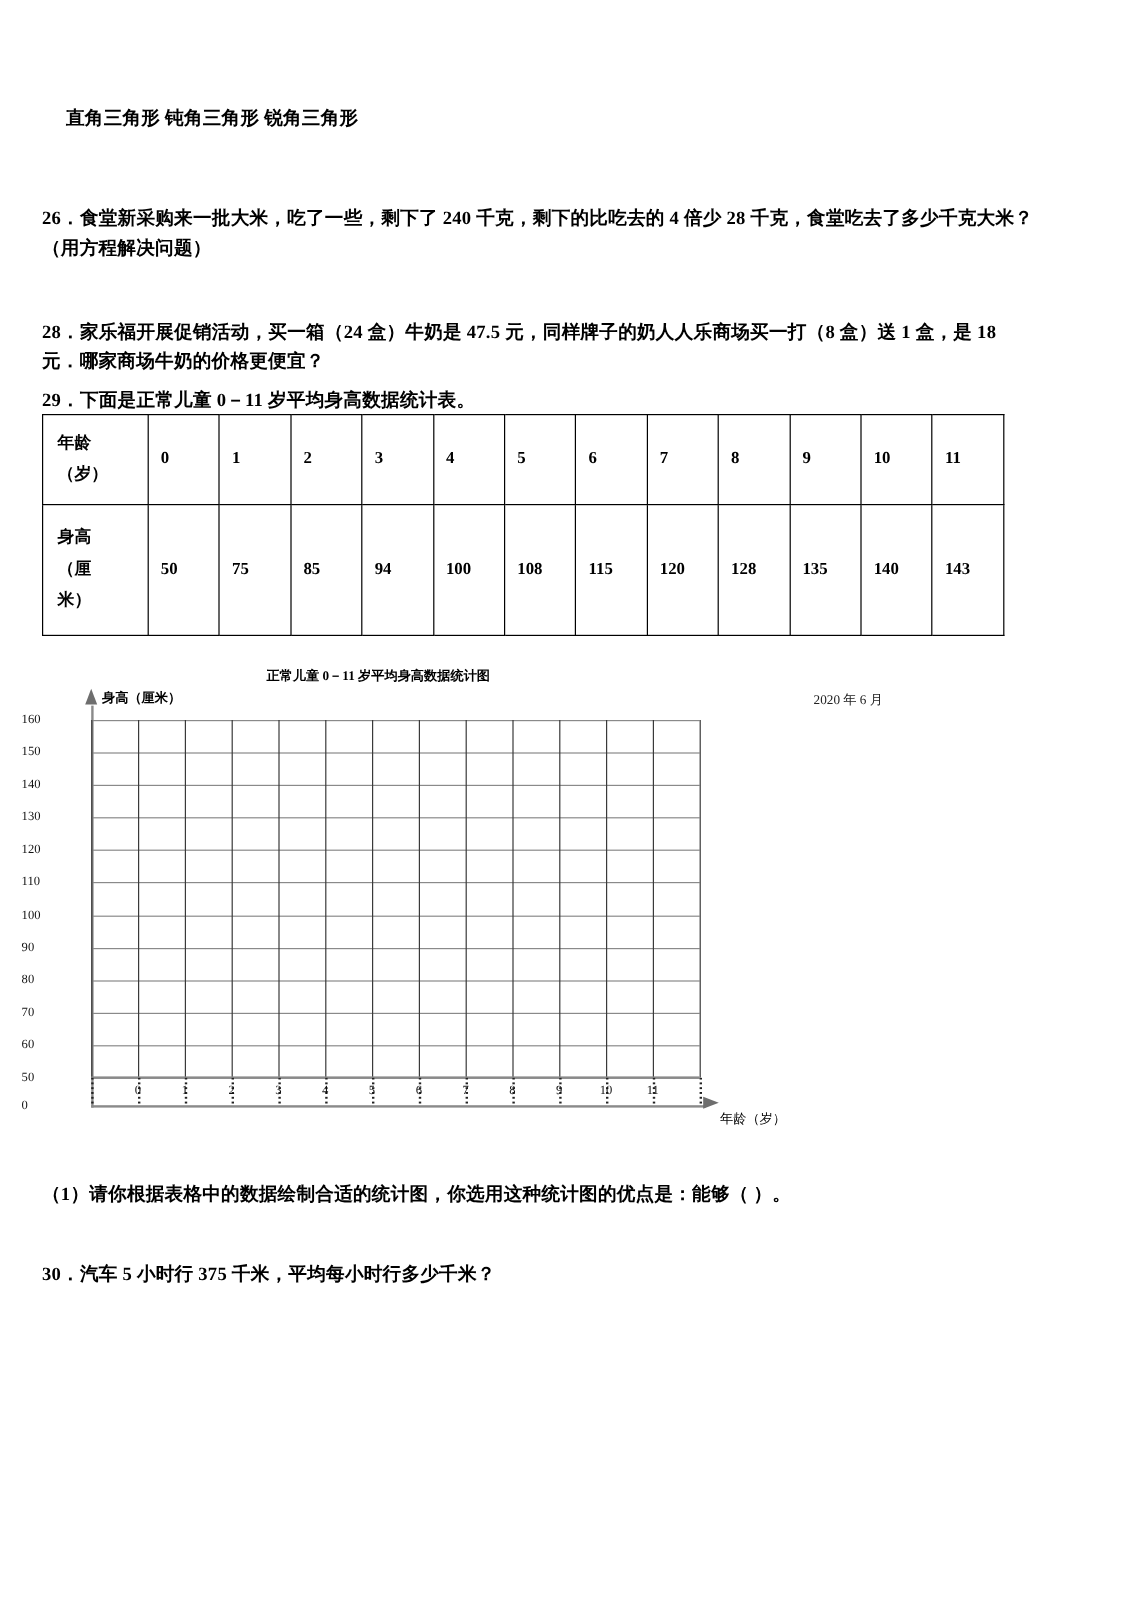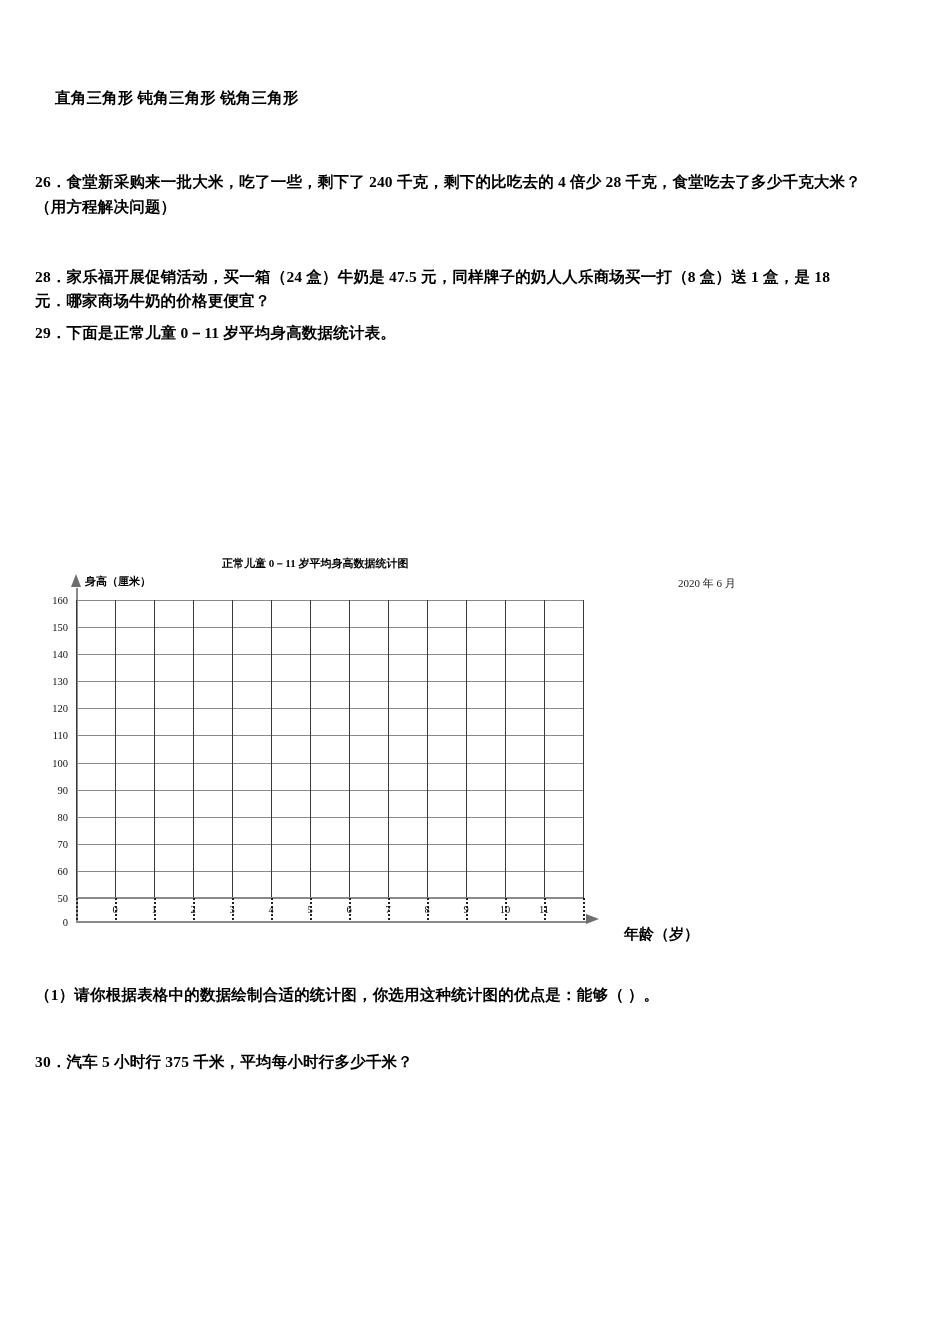--- a/index.html
+++ b/index.html
@@ -52,34 +52,34 @@
   }
   .chart-date{
     position:absolute;left:678px;top:28px;
     font-size:11px;white-space:nowrap;color:#222;
   }
   .yaxis-label{
     position:absolute;left:85px;top:26px;
     font-size:11px;font-weight:bold;white-space:nowrap;
   }
   .xaxis-label{
-    position:absolute;left:624px;top:377px;
-    font-size:15px;font-weight:bold;white-space:nowrap;
+    position:absolute;left:600px;top:377px;
+    font-size:11px;font-weight:normal;white-space:nowrap;
   }
 
   
   .grid{
     position:absolute;left:76px;top:52px;
     width:507px;height:298px;
   }
   .hline{position:absolute;left:0;width:507px;height:1px;background:#8a8a8a;}
   .vline{position:absolute;top:0;width:1px;height:298px;background:#3a3a3a;}
 
   .ytick{
-    position:absolute;right:0;width:34px;text-align:right;
+    position:absolute;right:16px;width:34px;
     font-size:10.5px;color:#111;
     transform:translateY(-50%);
     font-family:"Liberation Serif","DejaVu Serif",serif;
   }
   .yticks{position:absolute;left:34px;top:52px;width:34px;height:330px;}
 
   .xtick{
     position:absolute;top:0;
     font-size:10.5px;color:#111;text-align:center;
     width:24px;margin-left:-12px;
@@ -127,20 +127,57 @@
   <div class="line" style="left:35px;top:197px;">（用方程解决问题）</div>
 
 
   <div class="line" style="left:35px;top:267px;">28．家乐福开展促销活动，买一箱（24 盒）牛奶是 47.5 元，同样牌子的奶人人乐商场买一打（8 盒）送 1 盒，是 18</div>
   <div class="line" style="left:35px;top:291px;">元．哪家商场牛奶的价格更便宜？</div>
 
   <div class="line" style="left:35px;top:323px;">29．下面是正常儿童 0－11 岁平均身高数据统计表。</div>
 
   <table class="heights">
     <tbody>
+        <tr class="r-age">
+      <td class="hdr">
+        <span>年龄</span><br>
+        <span>（岁）</span>
+      </td>
+      <td>0</td>
+      <td>1</td>
+      <td>2</td>
+      <td>3</td>
+      <td>4</td>
+      <td>5</td>
+      <td>6</td>
+      <td>7</td>
+      <td>8</td>
+      <td>9</td>
+      <td>10</td>
+      <td>11</td>
+    </tr>
+    <tr class="r-height">
+      <td class="hdr">
+        <span>身高</span><br>
+        <span>（厘</span><br>
+        <span>米）</span>
+      </td>
+      <td>50</td>
+      <td>75</td>
+      <td>85</td>
+      <td>94</td>
+      <td>100</td>
+      <td>108</td>
+      <td>115</td>
+      <td>120</td>
+      <td>128</td>
+      <td>135</td>
+      <td>140</td>
+      <td>143</td>
+    </tr>
   </tbody>
     </table>
 
   <div class="chart-wrap">
 
     <div class="chart-title">正常儿童 0－11 岁平均身高数据统计图</div>
     <div class="chart-date">2020 年 6 月</div>
 
     <div class="yarrow"></div>
     <div class="yaxis-label">身高（厘米）</div>

